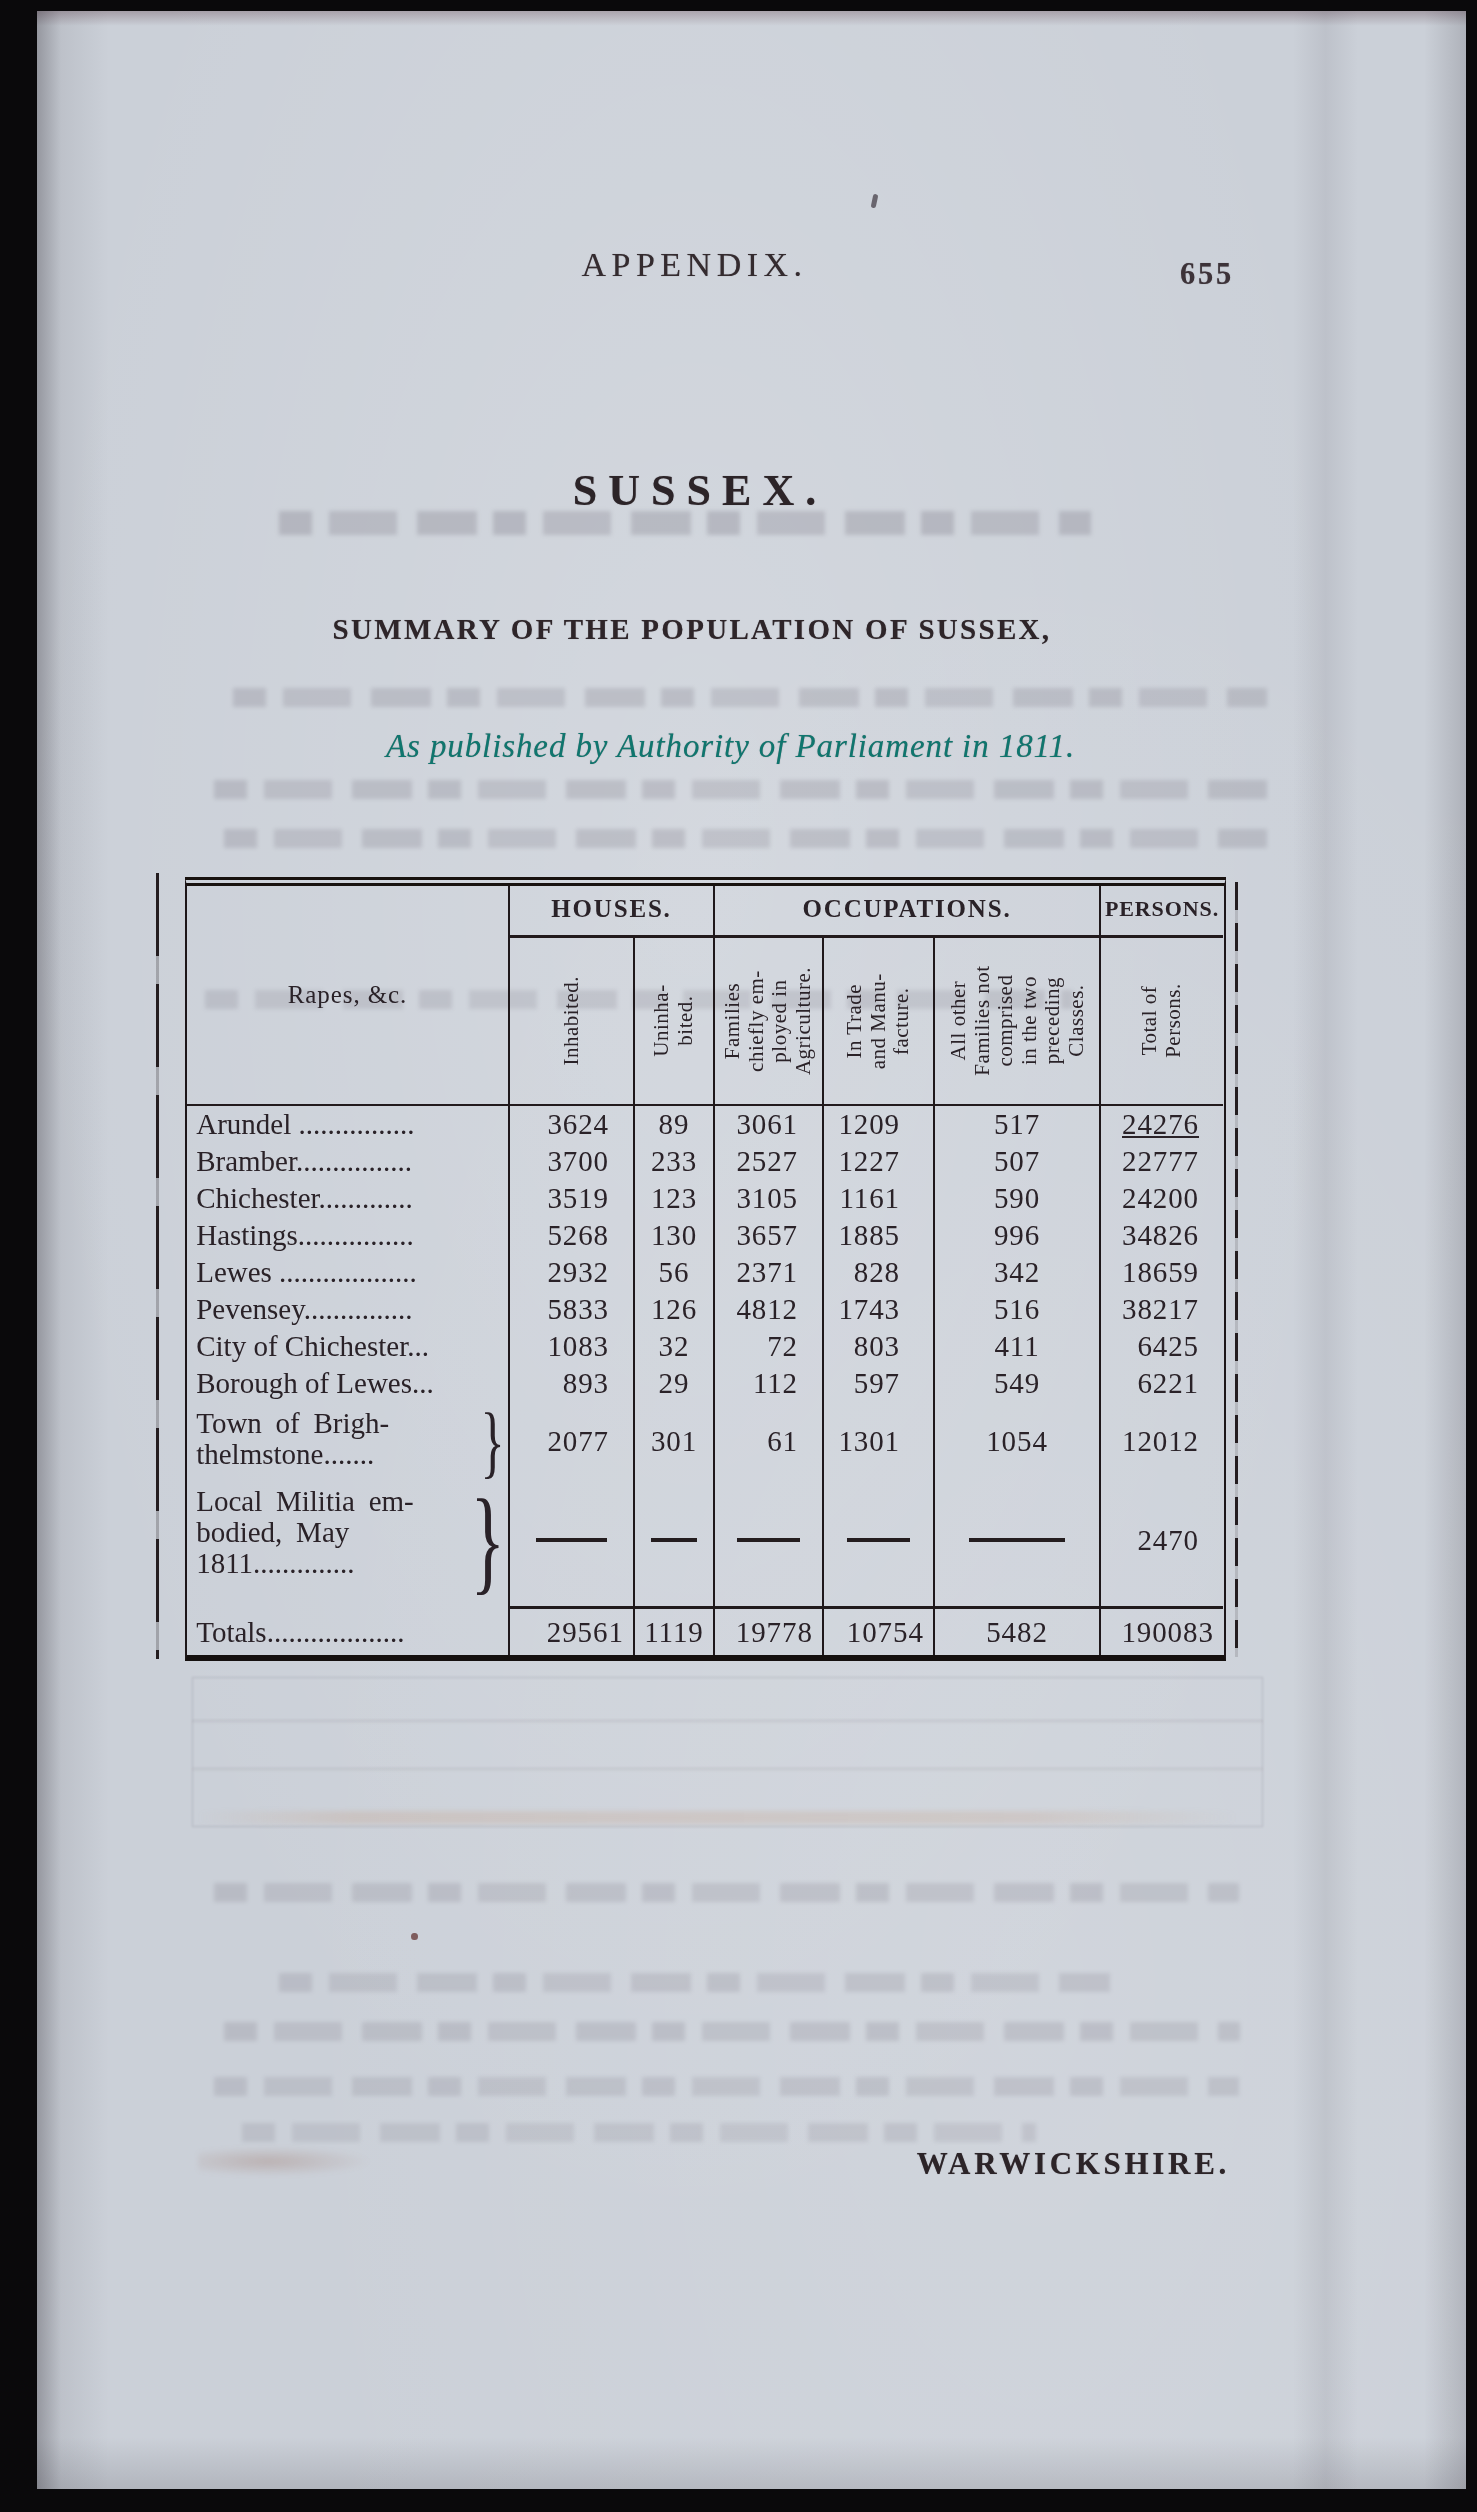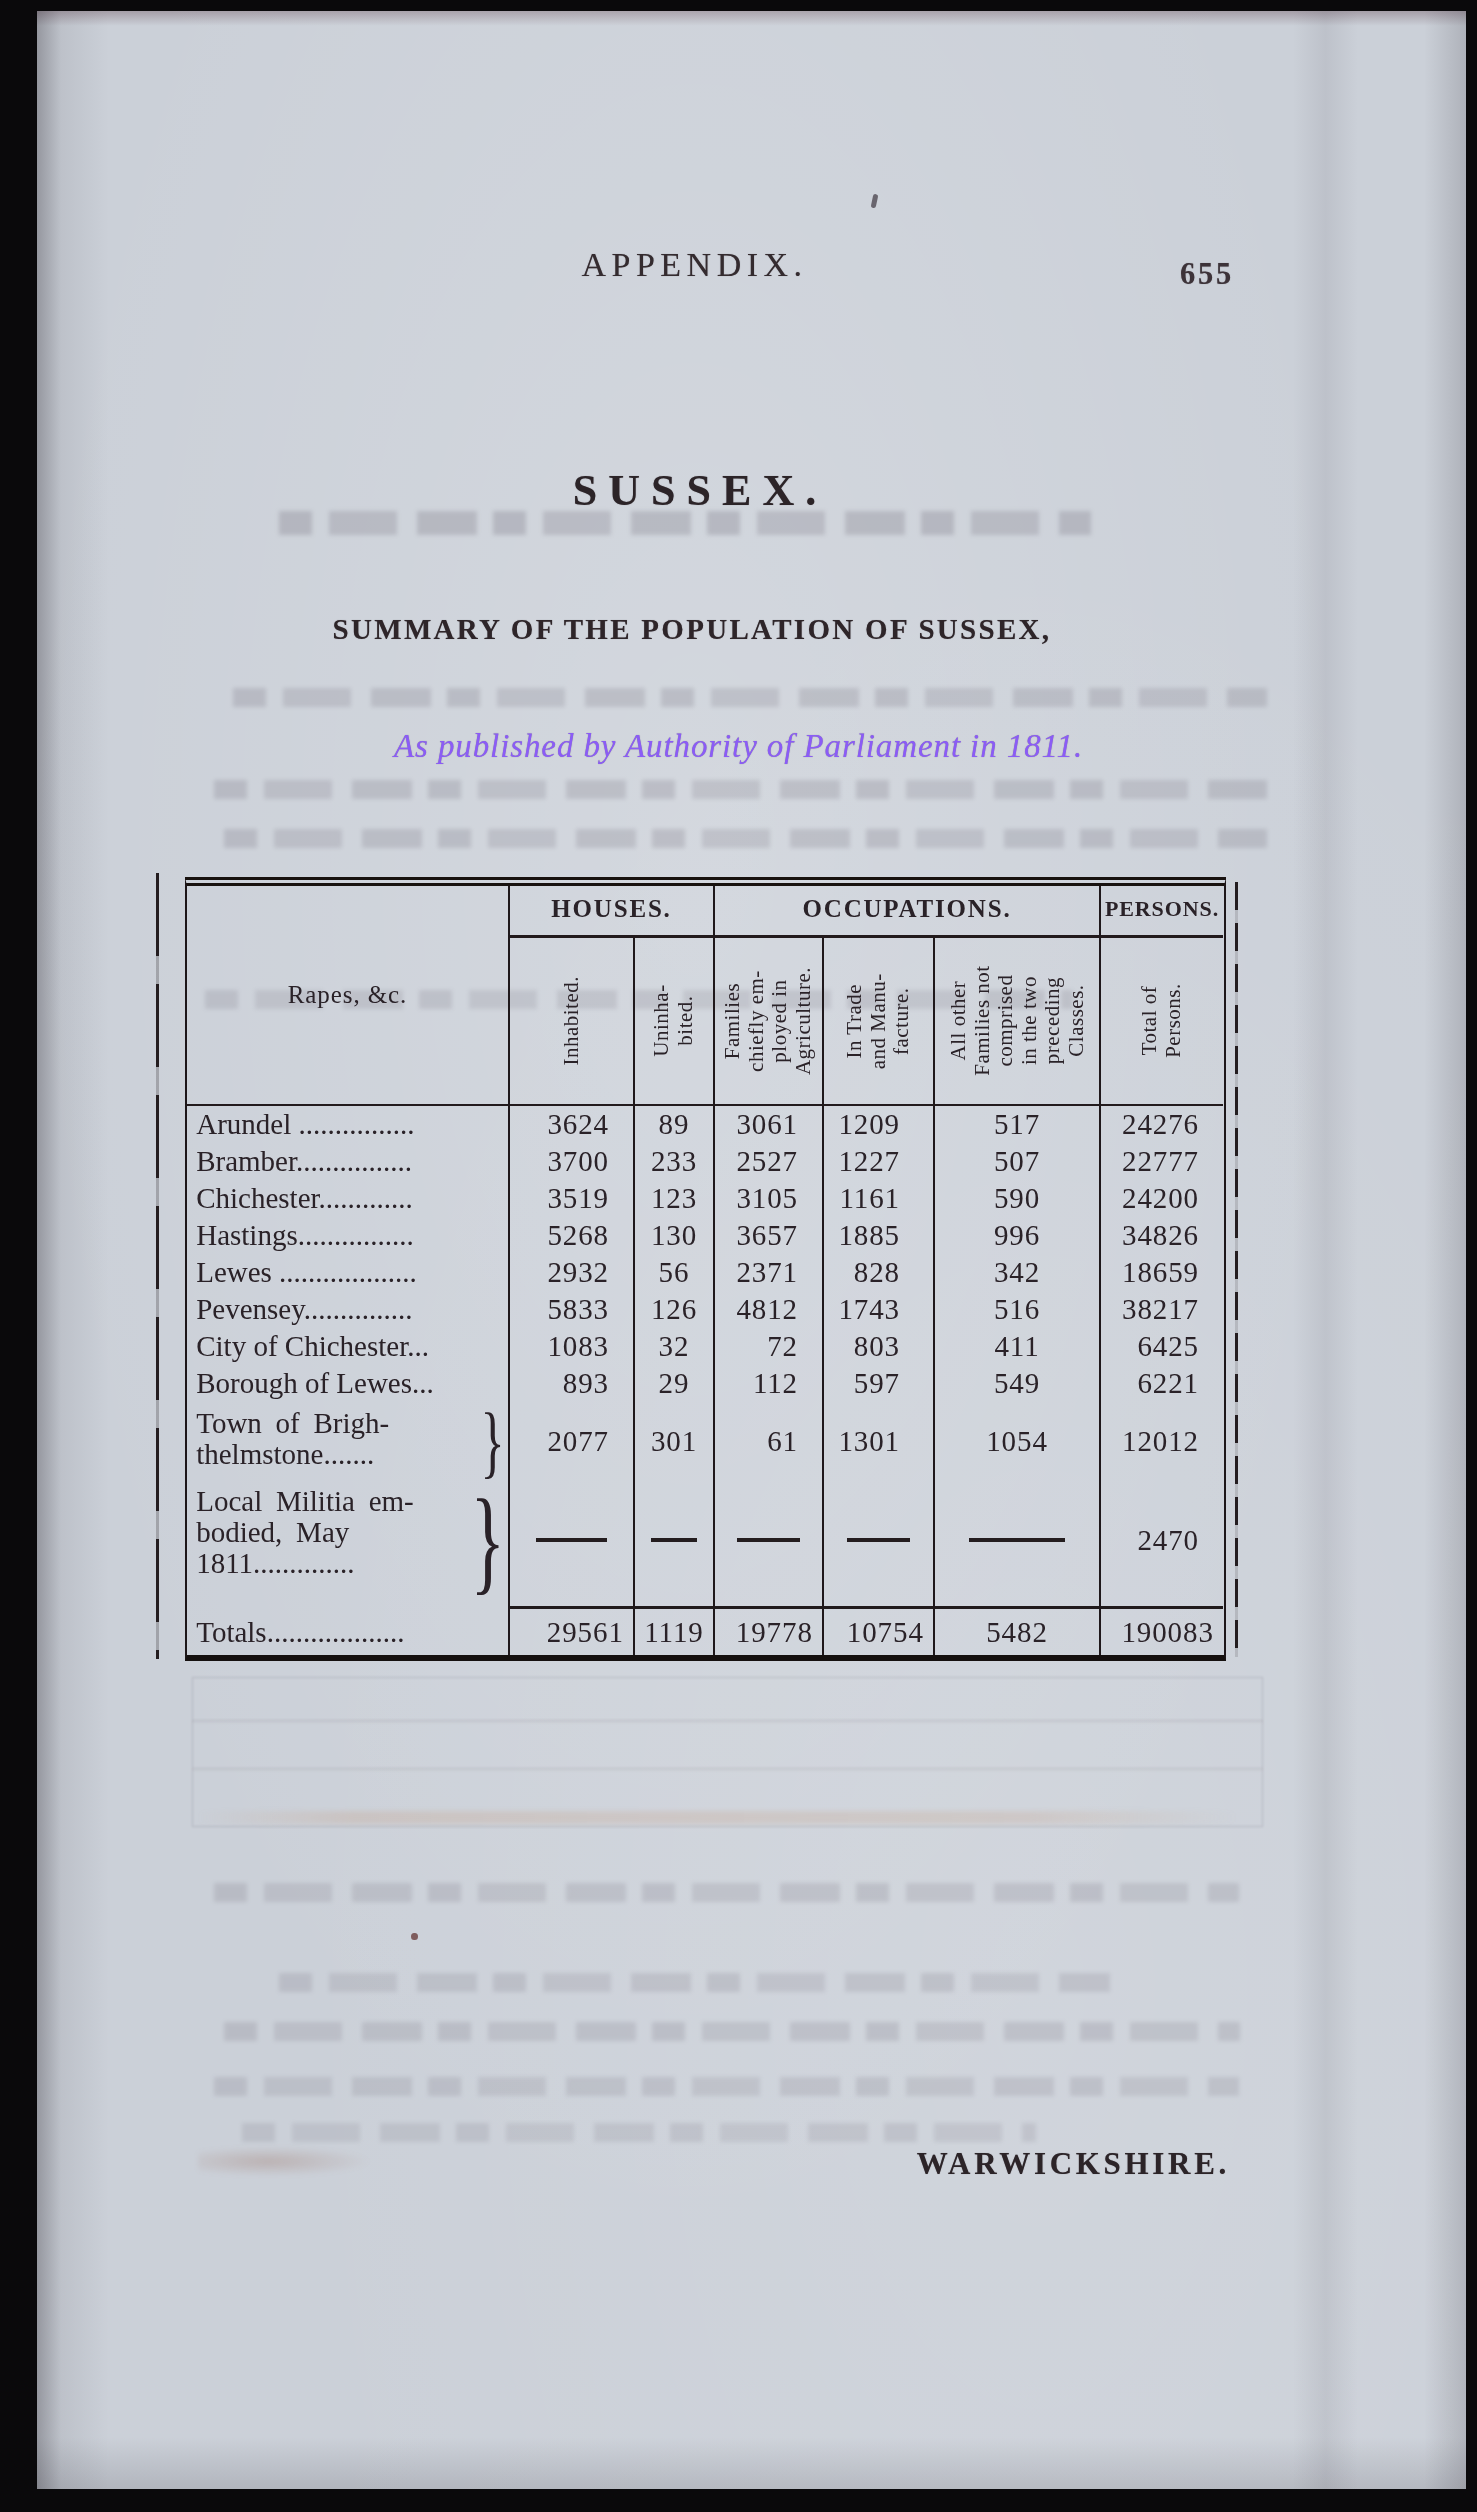--- a/index.html
+++ b/index.html
@@ -30,22 +30,22 @@
   .txt { position: absolute; white-space: nowrap; text-shadow: 0 0 0.9px rgba(42,34,40,0.45); }
   .appendix   { left: 510px;  top: 246px;  width: 369px; text-align: center;
                 font-size: 34px; letter-spacing: 5.5px; color: #342b2f; }
   .pageno     { left: 1147px; top: 257px;  width: 120px; text-align: center;
                 font-size: 30.5px; font-weight: bold; letter-spacing: 2.8px; color: #3d3339;
                 filter: blur(0.4px); }
   .sussex     { left: 469px;  top: 465px;  width: 462px; text-align: center;
                 font-size: 44px; font-weight: bold; letter-spacing: 11px; color: #2c2428; }
   .summary    { left: 138px;  top: 613px;  width: 1108px; text-align: center;
                 font-size: 29px; font-weight: bold; letter-spacing: 2.3px; color: #2e2529; }
-  .authority  { left: 277px;  top: 728px;  width: 923px; text-align: center;
-                font-size: 33px; font-style: italic; letter-spacing: 0.9px; color: #8b5cf6; }
+  .authority  { left: 269px;  top: 728px;  width: 923px; text-align: center;
+                font-size: 33px; font-style: italic; letter-spacing: 0.9px; color: #0f766e; }
   .catchword  { left: 646px;  top: 2146px; width: 584px; text-align: right;
                 font-size: 31px; font-weight: bold; letter-spacing: 3.7px; color: #2c2428; }
   .speck-top  { position:absolute; left: 872px; top: 194px; width: 4.6px; height: 14px;
                 background:#474049; border-radius: 2.8px; transform: rotate(12deg); opacity:.75; }
   .speck-dot  { position:absolute; left: 411px; top: 1933px; width: 6.5px; height: 7.4px;
                 background:#5c2a28; border-radius: 50%; opacity:.7; }
   
   .ghost { position: absolute; height: 18.5px; filter: blur(2.2px); opacity: .42;
     background: repeating-linear-gradient(90deg,
       rgba(112,107,120,0.55) 0 33px,  rgba(112,107,120,0) 33px 50px,
@@ -167,21 +167,21 @@
 Persons.</div>
     </div>
     <div class="cell rlabel bR" style="grid-area: 3 / 1;">
       <div>Arundel ................</div>
     </div>
     <div class="cell val bR jr" style="grid-area: 3 / 2;">3624</div>
     <div class="cell val bR jc" style="grid-area: 3 / 3;">89</div>
     <div class="cell val bR jr" style="grid-area: 3 / 4;">3061</div>
     <div class="cell val bR jr2" style="grid-area: 3 / 5; font-family: Liberation Serif, serif;">1209</div>
     <div class="cell val bR jc" style="grid-area: 3 / 6;">517</div>
-    <div class="cell val jr" style="grid-area: 3 / 7;">24276</div>
+    <div class="cell val jr" style="grid-area: 3 / 7; text-decoration: underline;">24276</div>
     <div class="cell rlabel bR" style="grid-area: 4 / 1;">
       <div>Bramber................</div>
     </div>
     <div class="cell val bR jr" style="grid-area: 4 / 2;">3700</div>
     <div class="cell val bR jc" style="grid-area: 4 / 3;">233</div>
     <div class="cell val bR jr" style="grid-area: 4 / 4;">2527</div>
     <div class="cell val bR jr2" style="grid-area: 4 / 5;">1227</div>
     <div class="cell val bR jc" style="grid-area: 4 / 6;">507</div>
     <div class="cell val jr" style="grid-area: 4 / 7;">22777</div>
     <div class="cell rlabel bR" style="grid-area: 5 / 1;">

